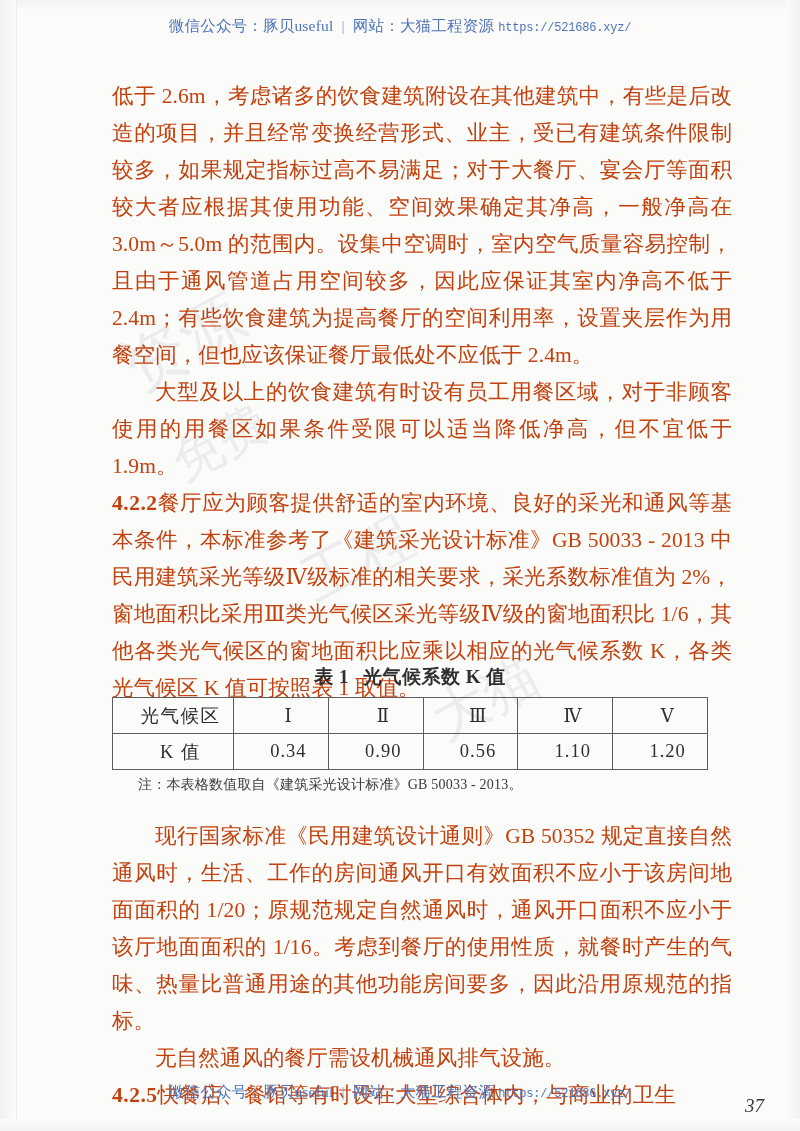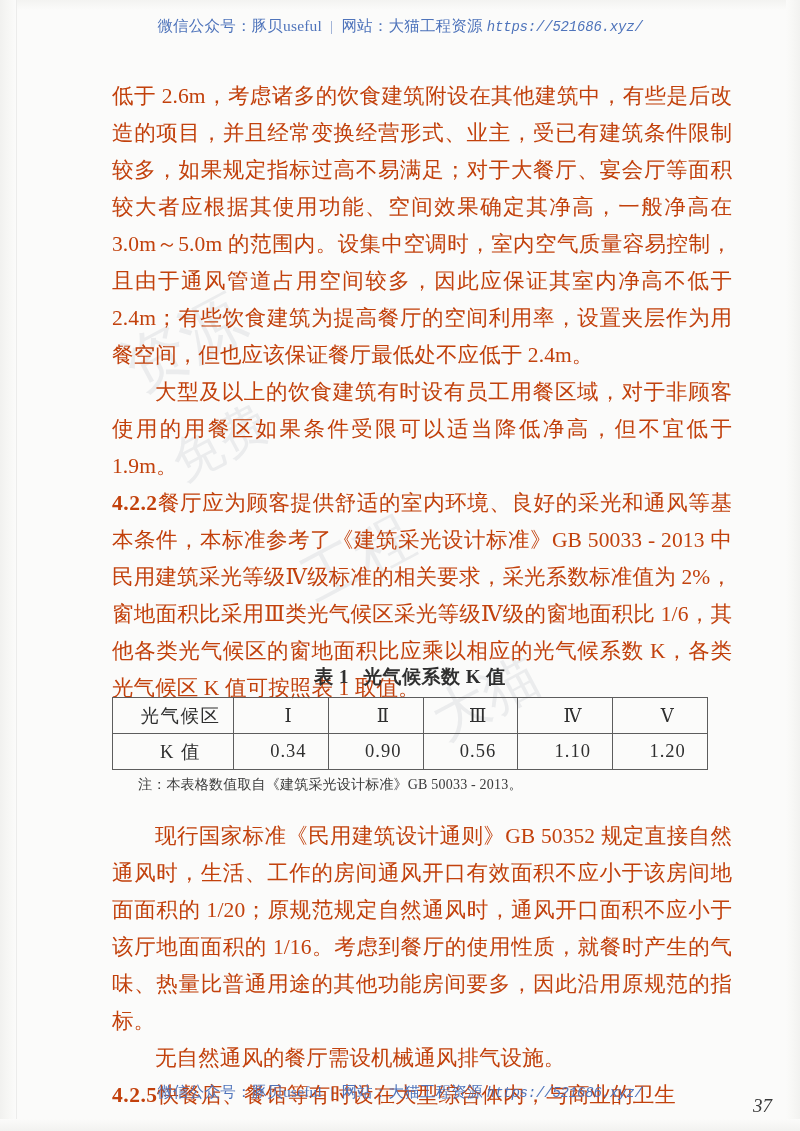--- a/index.html
+++ b/index.html
@@ -59,30 +59,29 @@
     letter-spacing: 0.2px;
     white-space: nowrap;
   }
   .runner .sep {
     color: #8ca3cf;
     padding: 0 8px;
     font-weight: 300;
   }
   .runner .url {
     font-family: "Liberation Mono", "DejaVu Sans Mono", monospace;
-    font-size: 14px;
+    font-size: 12px;
     letter-spacing: -0.2px;
-    font-style: italic;
   }
   #page-header { top: 16px; }
   #page-footer { top: 1082px; }
 
   .page-number {
     position: absolute;
-    right: 28px;
+    right: 36px;
     top: 1095px;
     font-family: "Liberation Serif", "DejaVu Serif", serif;
     font-style: italic;
     font-size: 19px;
     color: #3a3a3a;
   }
 
   
   .body-col {
     position: absolute;

